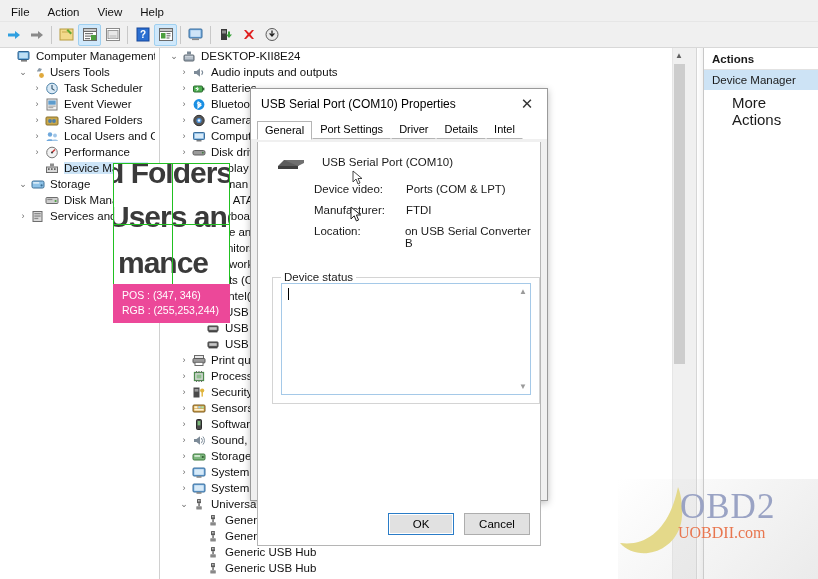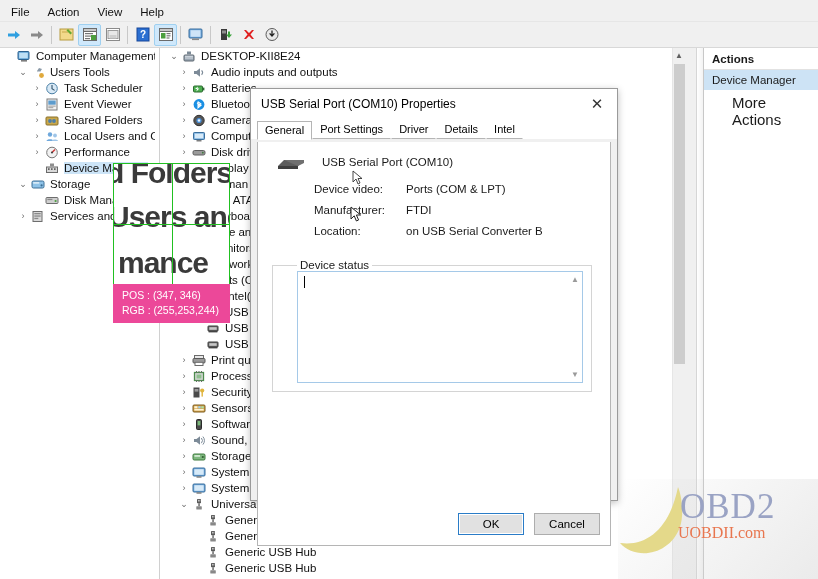--- a/index.html
+++ b/index.html
@@ -102,21 +102,21 @@
   .sb {
     position: absolute; top: 0; right: 0; width: 13px; bottom: 0;
     background: #f0f0f0; border-left: 1px solid #e6e6e6;
   }
   .sb .up { height: 15px; display:flex; align-items:center; justify-content:center;
             font-size: 8px; color:#606060; }
   .sb .thumb { position:absolute; top:16px; left:1px; width:11px; height:300px; background:#cdcdcd; }
 
   
   .dialog {
-    position: absolute; left: 250px; top: 88px; width: 368px; height: 413px;
+    position: absolute; left: 250px; top: 88px; width: 298px; height: 413px;
     background: #f0f0f0;
     border: 1px solid #9a9a9a;
     box-shadow: 0 2px 7px rgba(0,0,0,.25);
   }
   .dlg-title {
     height: 30px; background: #fff;
     display: flex; align-items: center; padding-left: 10px;
     font-size: 12px; color: #000;
     border-bottom: 0;
   }
@@ -140,21 +140,21 @@
   .dlg-body {
     position: absolute; left: 6px; right: 6px; top: 53px; height: 404px;
     background: #fff; border: 1px solid #b5b5b5; border-top: none;
   }
   .dev-head { display: flex; align-items: flex-start; padding: 12px 0 0 18px; }
   .dev-name { font-size: 11.5px; padding-left: 16px; padding-top: 2px; }
   .kv { display: flex; font-size: 11.5px; margin-left: 56px; margin-top: 9px; }
   .kv .k { width: 92px; }
   .kv .v { }
   fieldset.status {
-    margin: 22px 18px 0 14px; border: 1px solid #d4d4d4; padding: 0 8px 8px 24px;
+    margin: 22px 0 0 14px; border: 1px solid #d4d4d4; padding: 0 8px 8px 8px;
   }
   fieldset.status legend { font-size: 11.5px; padding: 0 3px; }
   .status-box {
     position: relative; height: 112px; border: 1px solid #a5c9e8; background: #fff;
     font-size: 11.5px; padding: 4px 6px;
   }
   .status-box .caret { position:absolute; left:6px; top:4px; width:1px; height:12px; background:#000;}
   .status-box .sbar { position:absolute; right:1px; top:1px; bottom:1px; width:12px; }
   .status-box .sbar .a { position:absolute; top:2px; right:2px; font-size:8px; color:#9a9a9a;}
   .status-box .sbar .b { position:absolute; bottom:2px; right:2px; font-size:8px; color:#9a9a9a;}

